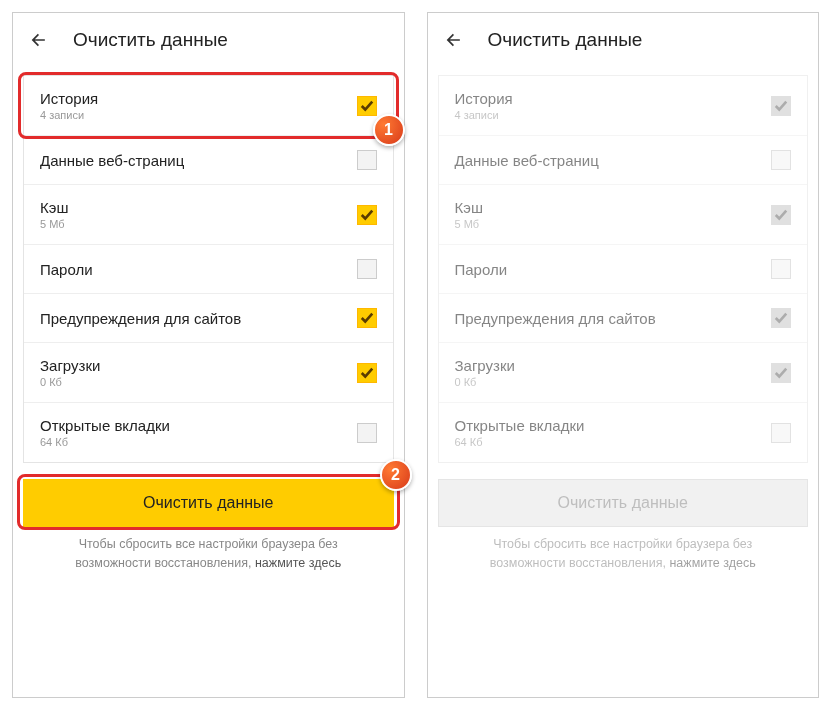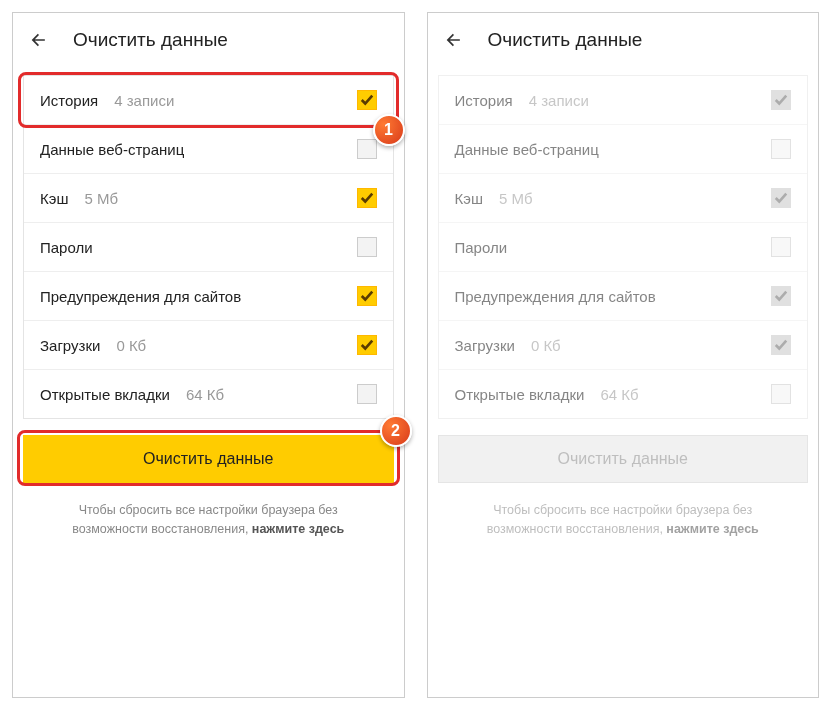--- a/index.html
+++ b/index.html
@@ -54,23 +54,23 @@
     }
     .row {
       display: flex;
       align-items: center;
       justify-content: space-between;
       padding: 14px 16px;
       border-bottom: 1px solid #eee;
       position: relative;
     }
     .row:last-child { border-bottom: none; }
-    .row-text { display: flex; flex-direction: row; gap: 16px; }
+    .row-text { display: flex; flex-direction: column; gap: 2px; }
     .row-label { font-size: 15px; color: #222; }
-    .row-sub { font-size: 15px; color: #999; }
+    .row-sub { font-size: 11px; color: #999; }
     .checkbox {
       width: 20px;
       height: 20px;
       border: 1px solid #ccc;
       background: #f3f3f3;
       display: flex;
       align-items: center;
       justify-content: center;
     }
     .checkbox.checked {
@@ -86,28 +86,28 @@
     .clear-btn {
       width: 100%;
       height: 48px;
       background: #ffcc00;
       border: none;
       font-size: 16px;
       color: #222;
       cursor: pointer;
     }
     .reset-text {
-      margin-top: 18px;
+      margin-top: 8px;
       text-align: center;
       font-size: 12.5px;
       color: #888;
       line-height: 1.5;
       padding: 0 20px;
     }
-    .reset-link { color: #555; font-weight: bold; }
+    .reset-link { color: #555; font-weight: normal; }
     .hl {
       position: absolute;
       border: 3px solid #e22b2b;
       border-radius: 8px;
       pointer-events: none;
     }
     .hl1 { top: -4px; left: -6px; right: -6px; bottom: -4px; }
     .hl2 { top: -5px; left: -6px; right: -6px; height: 56px; }
     .badge {
       position: absolute;

